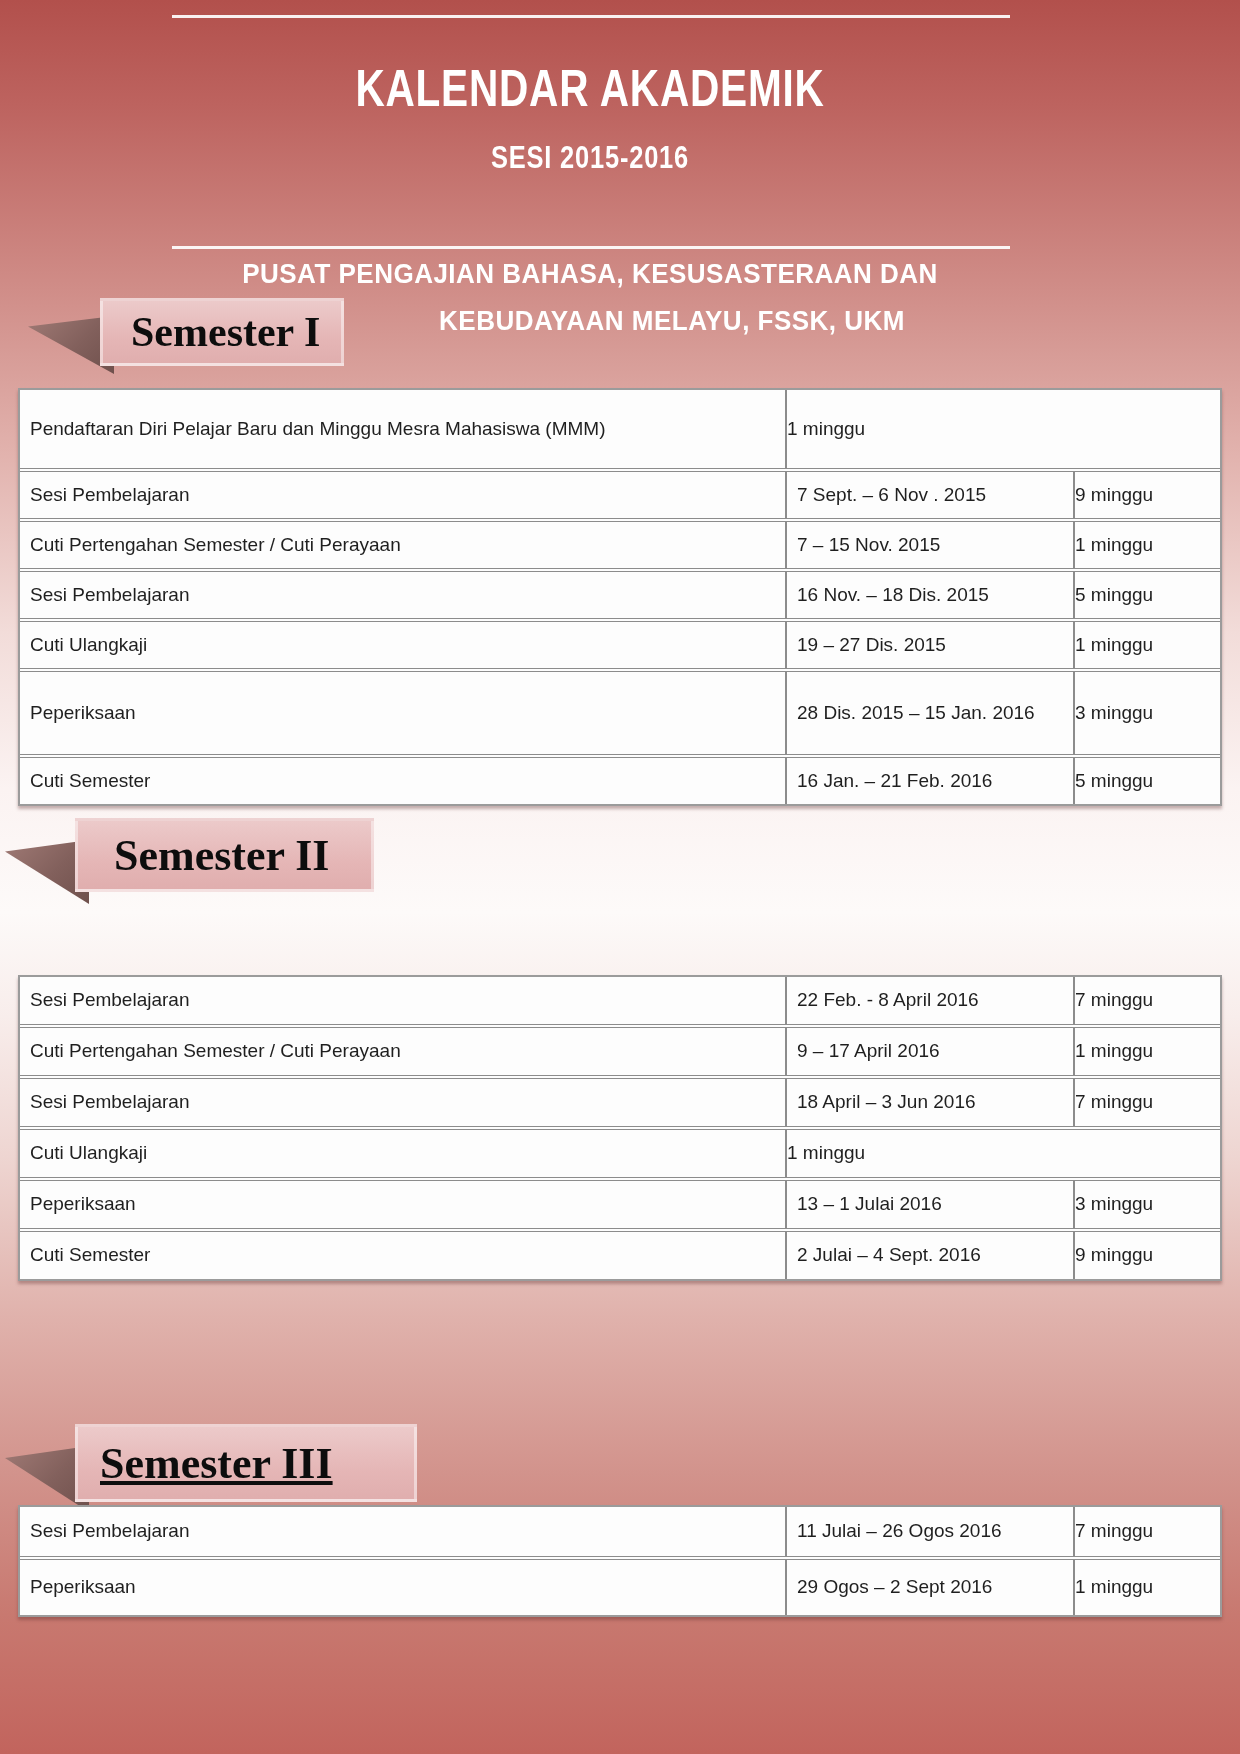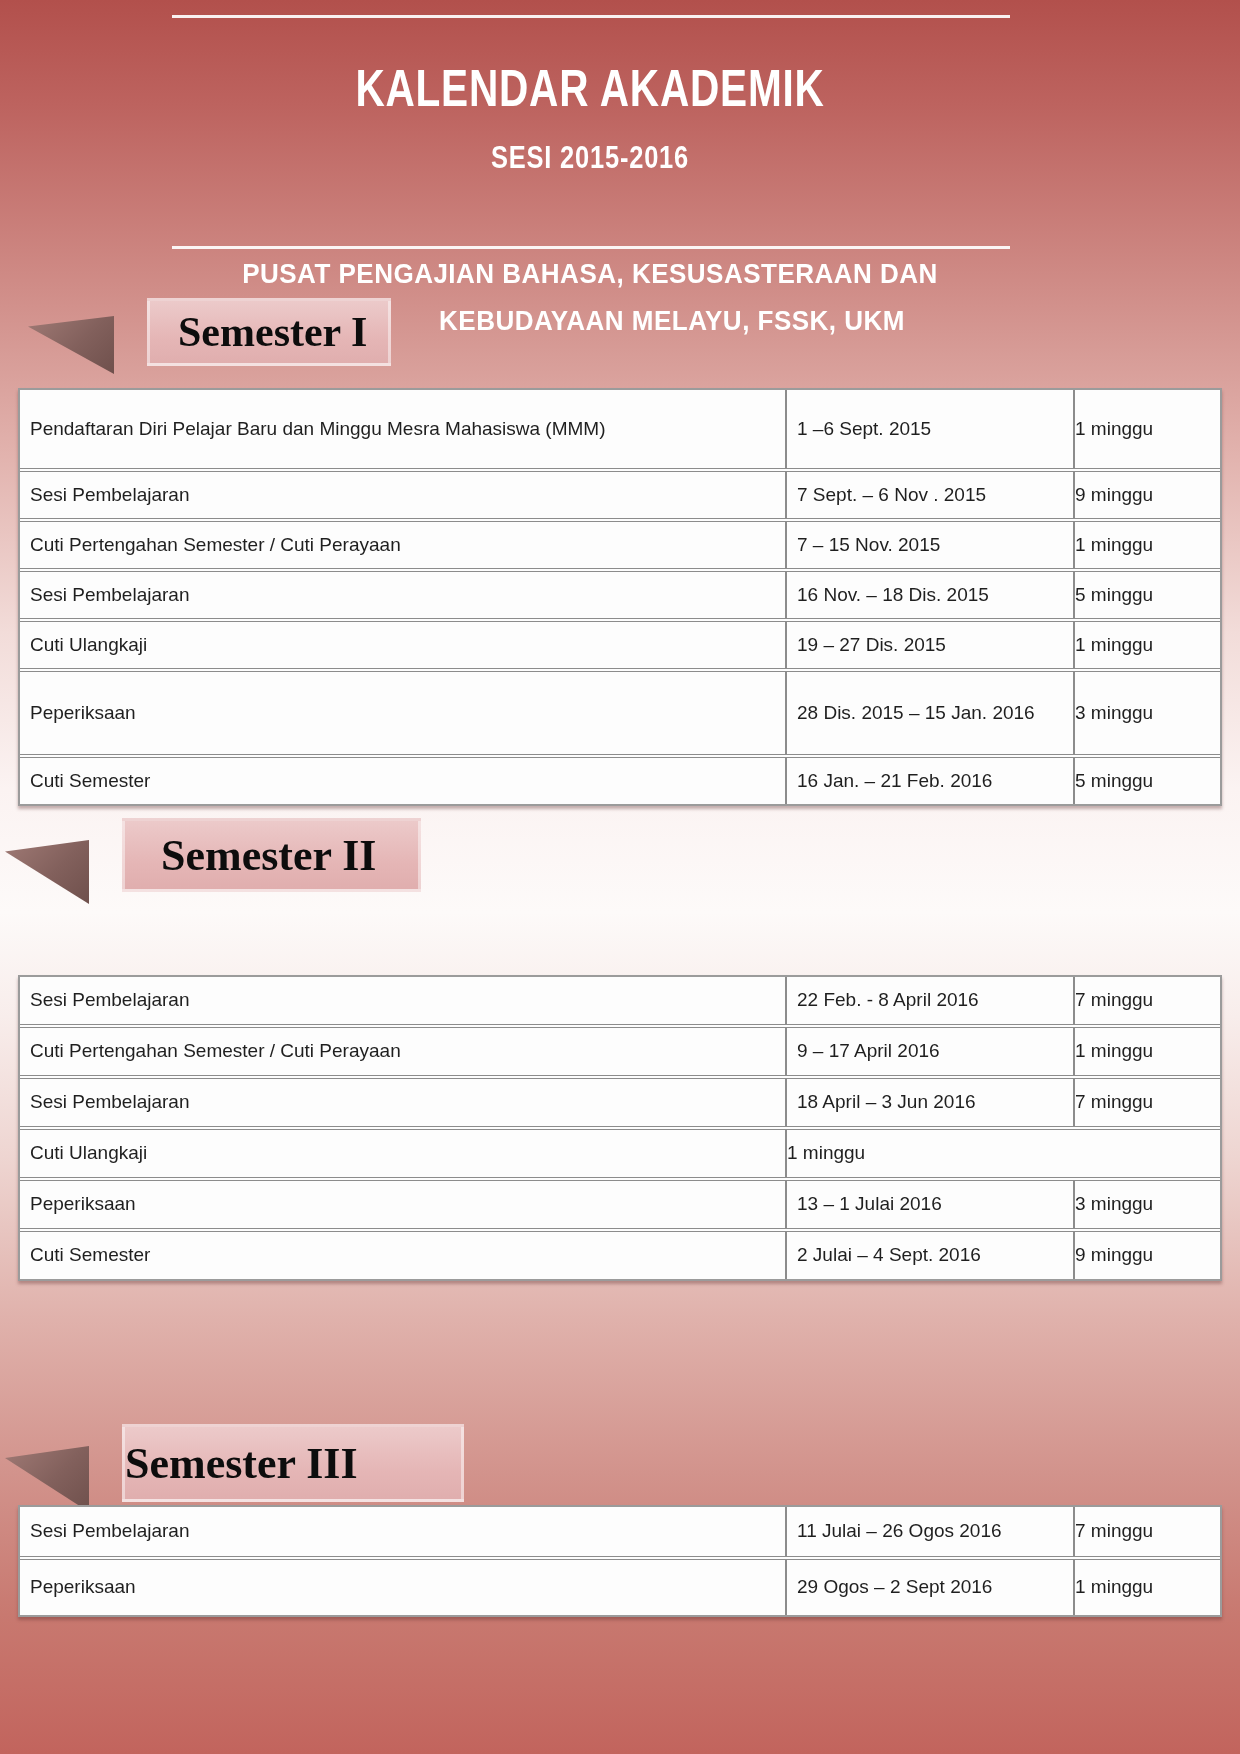--- a/index.html
+++ b/index.html
@@ -58,25 +58,25 @@
   .tri2{left:5px;top:840px;width:84px;height:64px;}
   .tri3{left:5px;top:1446px;width:84px;height:66px;}
 
   .sec-box{
     position:absolute;
     background:linear-gradient(180deg,#eccaca 0%,#e5b6b6 60%,#e0aeae 100%);
     border:3px solid rgba(255,255,255,0.45);
     box-sizing:border-box;
     display:flex;align-items:center;
     font-family:"Liberation Serif",serif;
-    font-weight:bold;color:#0d0d0d;margin-left:47px;
+    font-weight:bold;color:#0d0d0d;
   }
   .sec-box1{left:100px;top:298px;width:244px;height:68px;font-size:42px;padding-left:28px;}
   .sec-box2{left:75px;top:818px;width:299px;height:74px;font-size:44px;padding-left:36px;}
-  .sec-box3{left:75px;top:1424px;width:342px;height:78px;font-size:44px;}
+  .sec-box3{left:75px;top:1424px;width:342px;height:78px;font-size:44px;padding-left:22px;text-decoration:underline;}
 
   .cal-table{
     position:absolute;left:18px;width:1204px;
     background:#fdfdfd;
     border:2px solid #9b9b9b;
     box-sizing:border-box;
     box-shadow:0 3px 3px rgba(90,40,40,0.35);
     font-size:19px;color:#1f1f1f;
   }
   .t1{top:388px;}
@@ -118,23 +118,20 @@
 
   <div class="tri tri1"></div>
   <div class="sec-box sec-box1">
     <span>Semester I</span>
   </div>
   <div class="cal-table t1">
       <div class="row">
         <div class="cell activity">
           <span>Pendaftaran Diri Pelajar Baru dan Minggu Mesra Mahasiswa (MMM)</span>
         </div>
-        <div class="cell date">
-          <span>1 –6 Sept. 2015</span>
-        </div>
         <div class="cell duration">
           <span>1 minggu</span>
         </div>
       </div>
       <div class="row">
         <div class="cell activity">
           <span>Sesi Pembelajaran</span>
         </div>
         <div class="cell date">
           <span>7 Sept. – 6 Nov . 2015</span>

